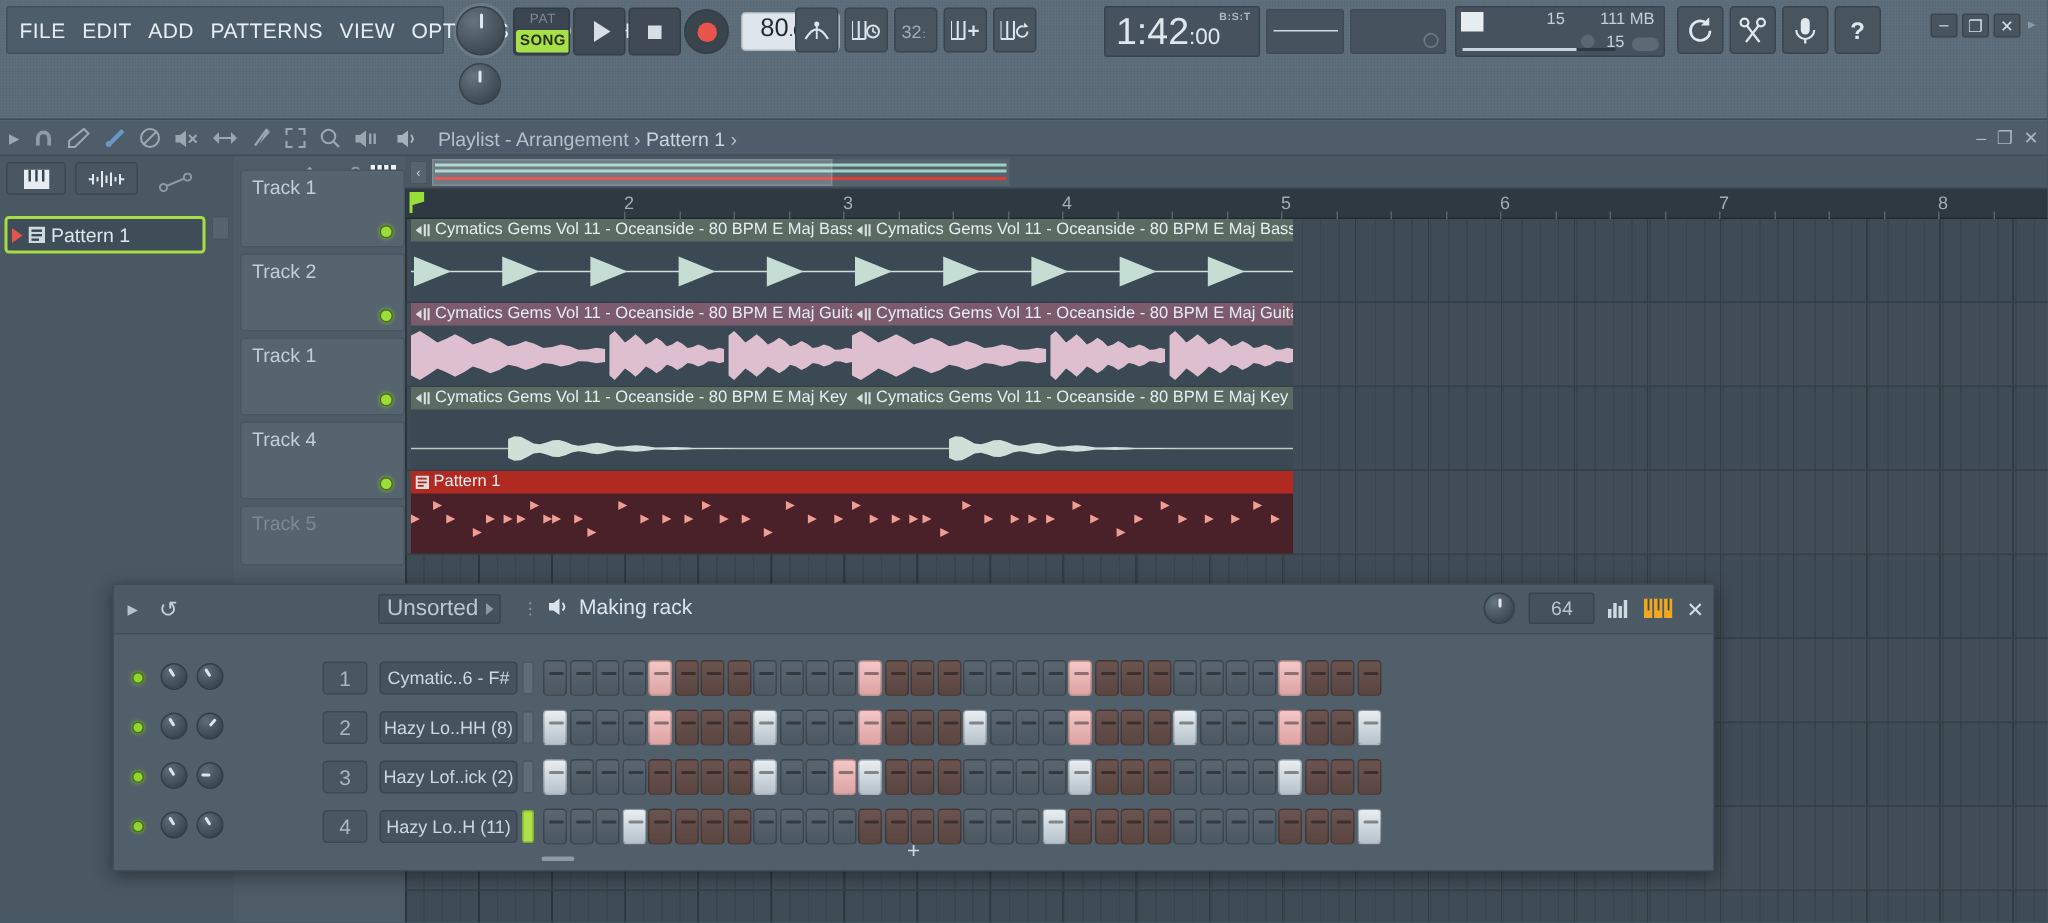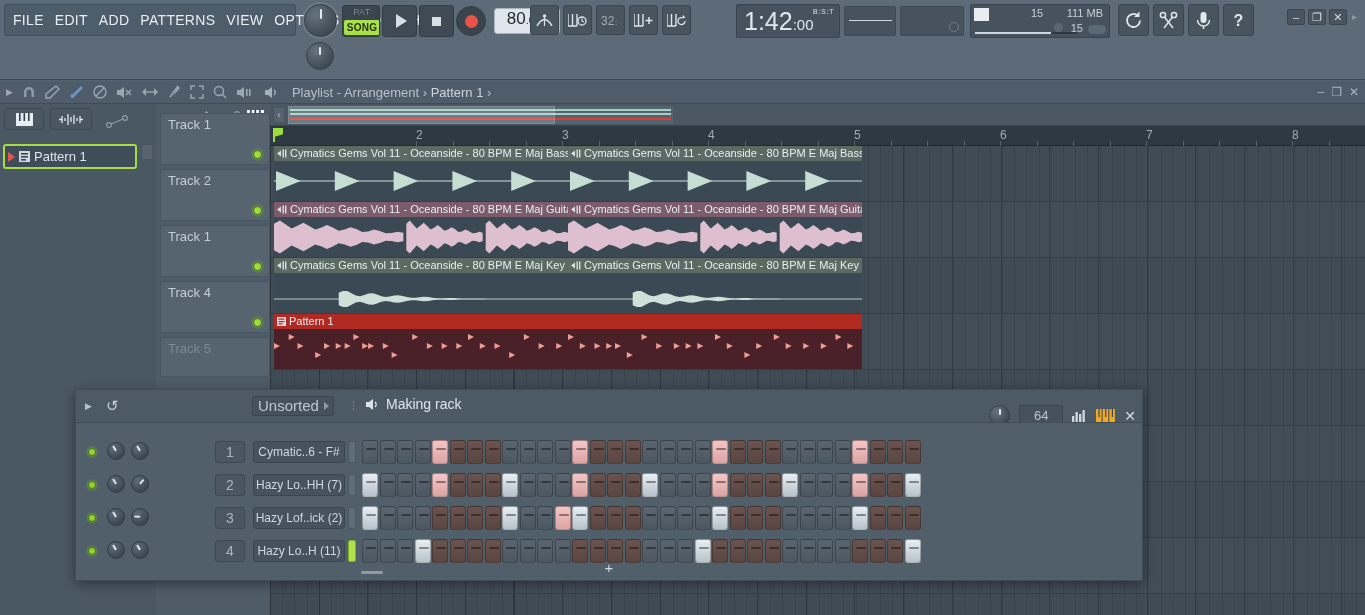--- a/index.html
+++ b/index.html
@@ -338,21 +338,21 @@
   .rack-title .arrow { margin-left:9px; color:#b6c3cc; font-size:9px; cursor:pointer;}
   .rack-title .undo { margin-left:14px; color:#c3ced7; font-size:15px; cursor:pointer;}
   .sortddl {
     position:absolute; left:176px; top:6px; width:82px; height:20px;
     background:#45525d; border:1px solid #394550; border-radius:2px;
     font-size:15px; color:#bcc8d1; padding-left:5px; line-height:18px; cursor:pointer;
   }
   .sortddl .car { position:absolute; right:4px; top:5px; border-left:5px solid #8d9aa4; border-top:4px solid transparent;border-bottom:4px solid transparent;}
   .rack-title .dots { position:absolute; left:272px; top:9px; color:#8c99a3; font-size:11px; letter-spacing:1px;}
   .rack-title .ttl { position:absolute; left:289px; top:6px; font-size:14px; color:#dbe4ea; display:flex; gap:6px; align-items:center;}
-  .rack-right { position:absolute; right:6px; top:15px; display:flex; align-items:center; gap:9px;}
+  .rack-right { position:absolute; right:6px; top:5px; display:flex; align-items:center; gap:9px;}
   .stepcount {
     width:44px; height:21px; background:#45525d; border:1px solid #394550;
     border-radius:2px; text-align:center; line-height:19px; font-size:13px; color:#b9c5ce; cursor:pointer;
   }
   .rack-body { position:absolute; left:0; top:33px; width:1066px; height:157px; background:#515f6b; }
 
   .ch-row { position:absolute; left:0; width:1066px; height:30px; }
   .ch-led { position:absolute; left:12px; top:11px; width:8px;height:8px;border-radius:50%;
     background:#8fd62f; border:1px solid #4d6a1f; box-shadow:0 0 3px #7cc024;}
   .miniknob {
@@ -1160,21 +1160,21 @@
             <div class="step g1"></div>
             <div class="step g1"></div>
             <div class="step g1"></div>
           </div>
         </div>
         <div class="ch-row" style="top: 47px;">
           <div class="ch-led"></div>
           <div class="miniknob r1" style="left: 31px;"></div>
           <div class="miniknob r2" style="left: 55px;"></div>
           <div class="ch-num">2</div>
-          <div class="ch-name">Hazy Lo..HH (7)</div>
+          <div class="ch-name">Hazy Lo..HH (8)</div>
           <div class="ch-bar"></div>
           <div class="steps">
             <div class="step g0 on-w"></div>
             <div class="step g0"></div>
             <div class="step g0"></div>
             <div class="step g0"></div>
             <div class="step g1 on-p"></div>
             <div class="step g1"></div>
             <div class="step g1"></div>
             <div class="step g1"></div>

